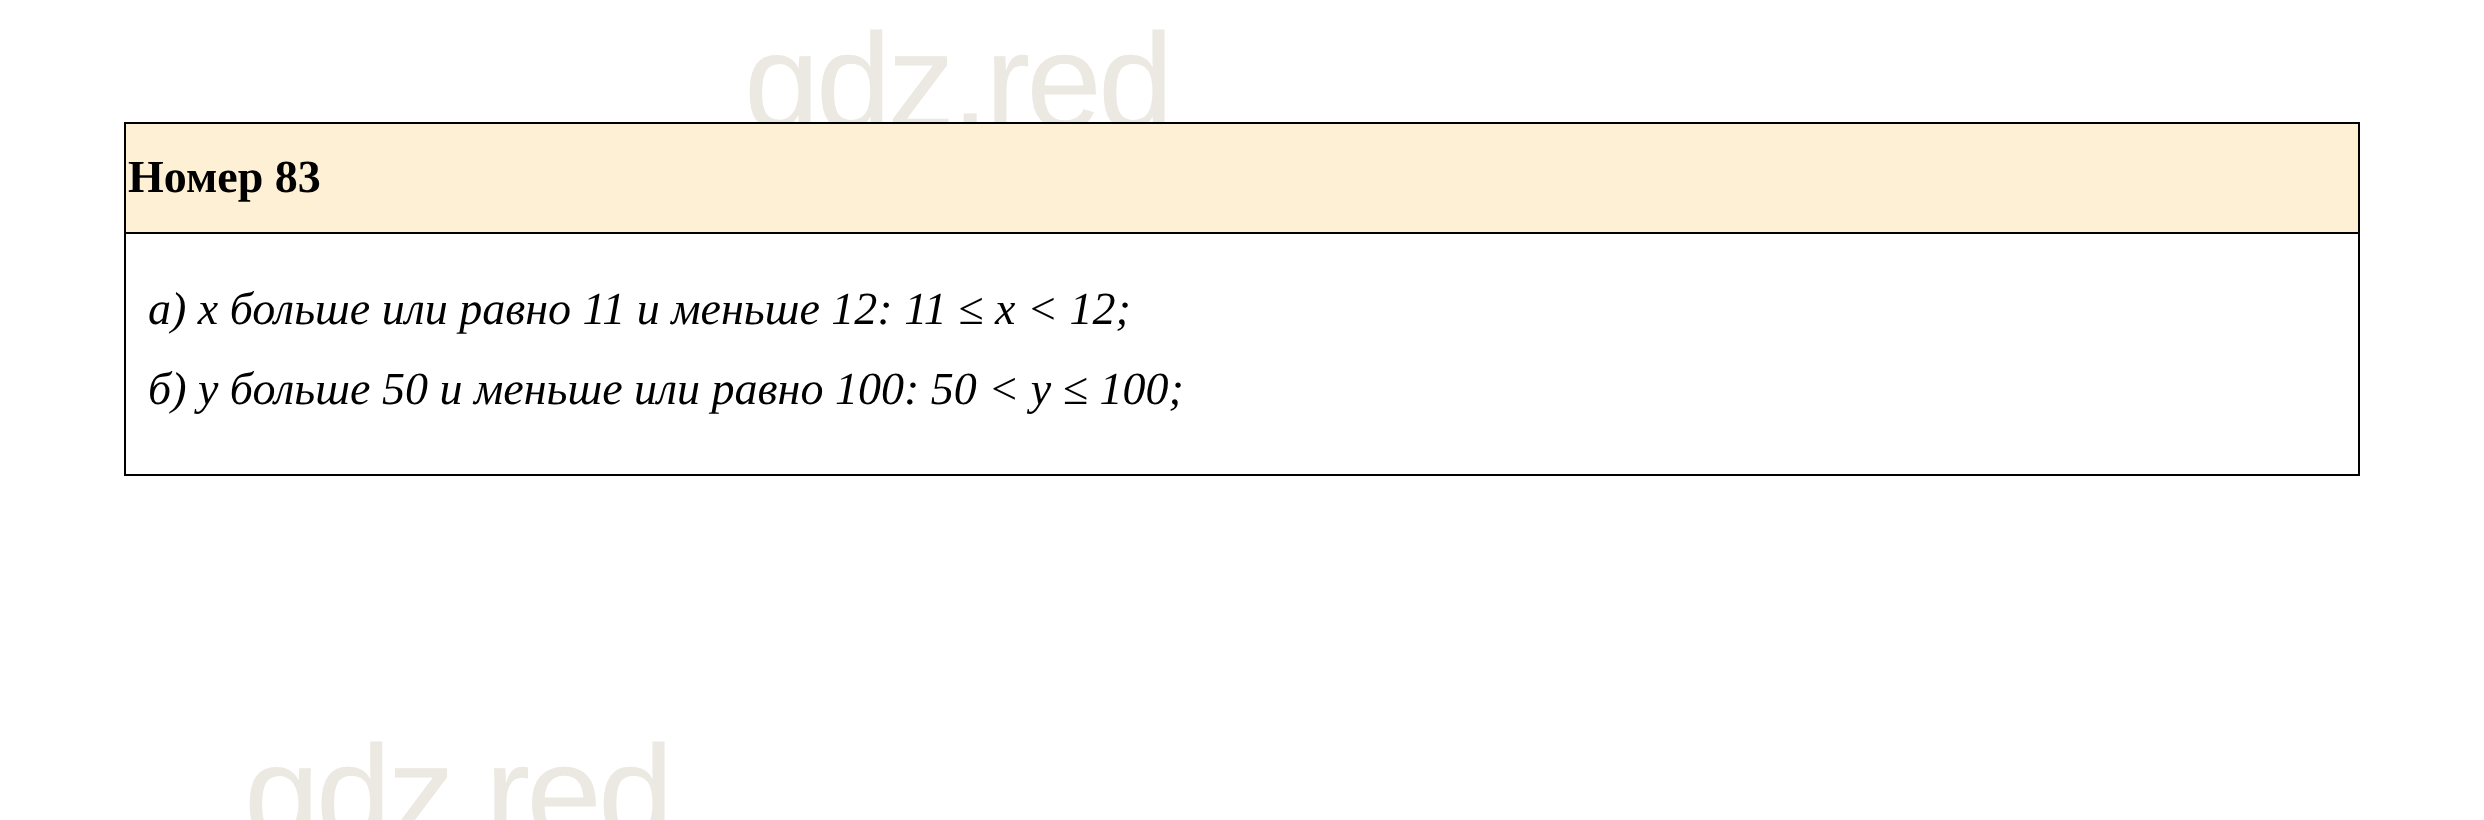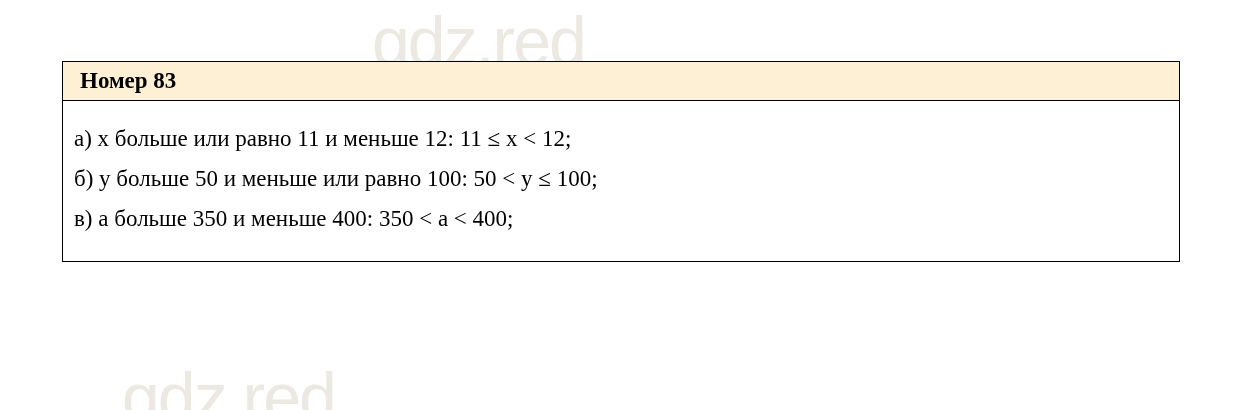--- a/index.html
+++ b/index.html
@@ -42,35 +42,36 @@
     width: 1118px;
     border: 1px solid #000000;
     box-sizing: border-box;
     background: #ffffff;
   }
 
   .card-header {
     background: #fdf0d5;
     border-bottom: 1px solid #000000;
     box-sizing: border-box;
-    height: 39px;
+    height: 55px;
     display: flex;
     align-items: center;
-    padding-left: 17px;
+    padding-left: 1px;
   }
 
   .card-header-title {
     font-family: "Liberation Serif", serif;
     font-weight: bold;
     font-size: 23px;
     color: #000000;
   }
 
   .card-body {
     padding: 18px 11px 22px 11px;
+    font-style: italic;
   }
 
   .answer-line {
     font-size: 23px;
     color: #000000;
     line-height: 1.0;
     margin: 0 0 0 0;
     padding: 8px 0 9px 0;
     white-space: nowrap;
   }
@@ -81,15 +82,14 @@
 <div class="watermark watermark-top">gdz.red</div>
 <div class="watermark watermark-bottom">gdz.red</div>
 
 <div class="card">
   <div class="card-header">
     <span class="card-header-title">Номер 83</span>
   </div>
   <div class="card-body">
     <p class="answer-line">а) x больше или равно 11 и меньше 12: 11 ≤ x &lt; 12;</p>
     <p class="answer-line">б) y больше 50 и меньше или равно 100: 50 &lt; y ≤ 100;</p>
-    <p class="answer-line">в) a больше 350 и меньше 400: 350 &lt; a &lt; 400;</p>
   </div>
 </div>
 
 </body></html>

